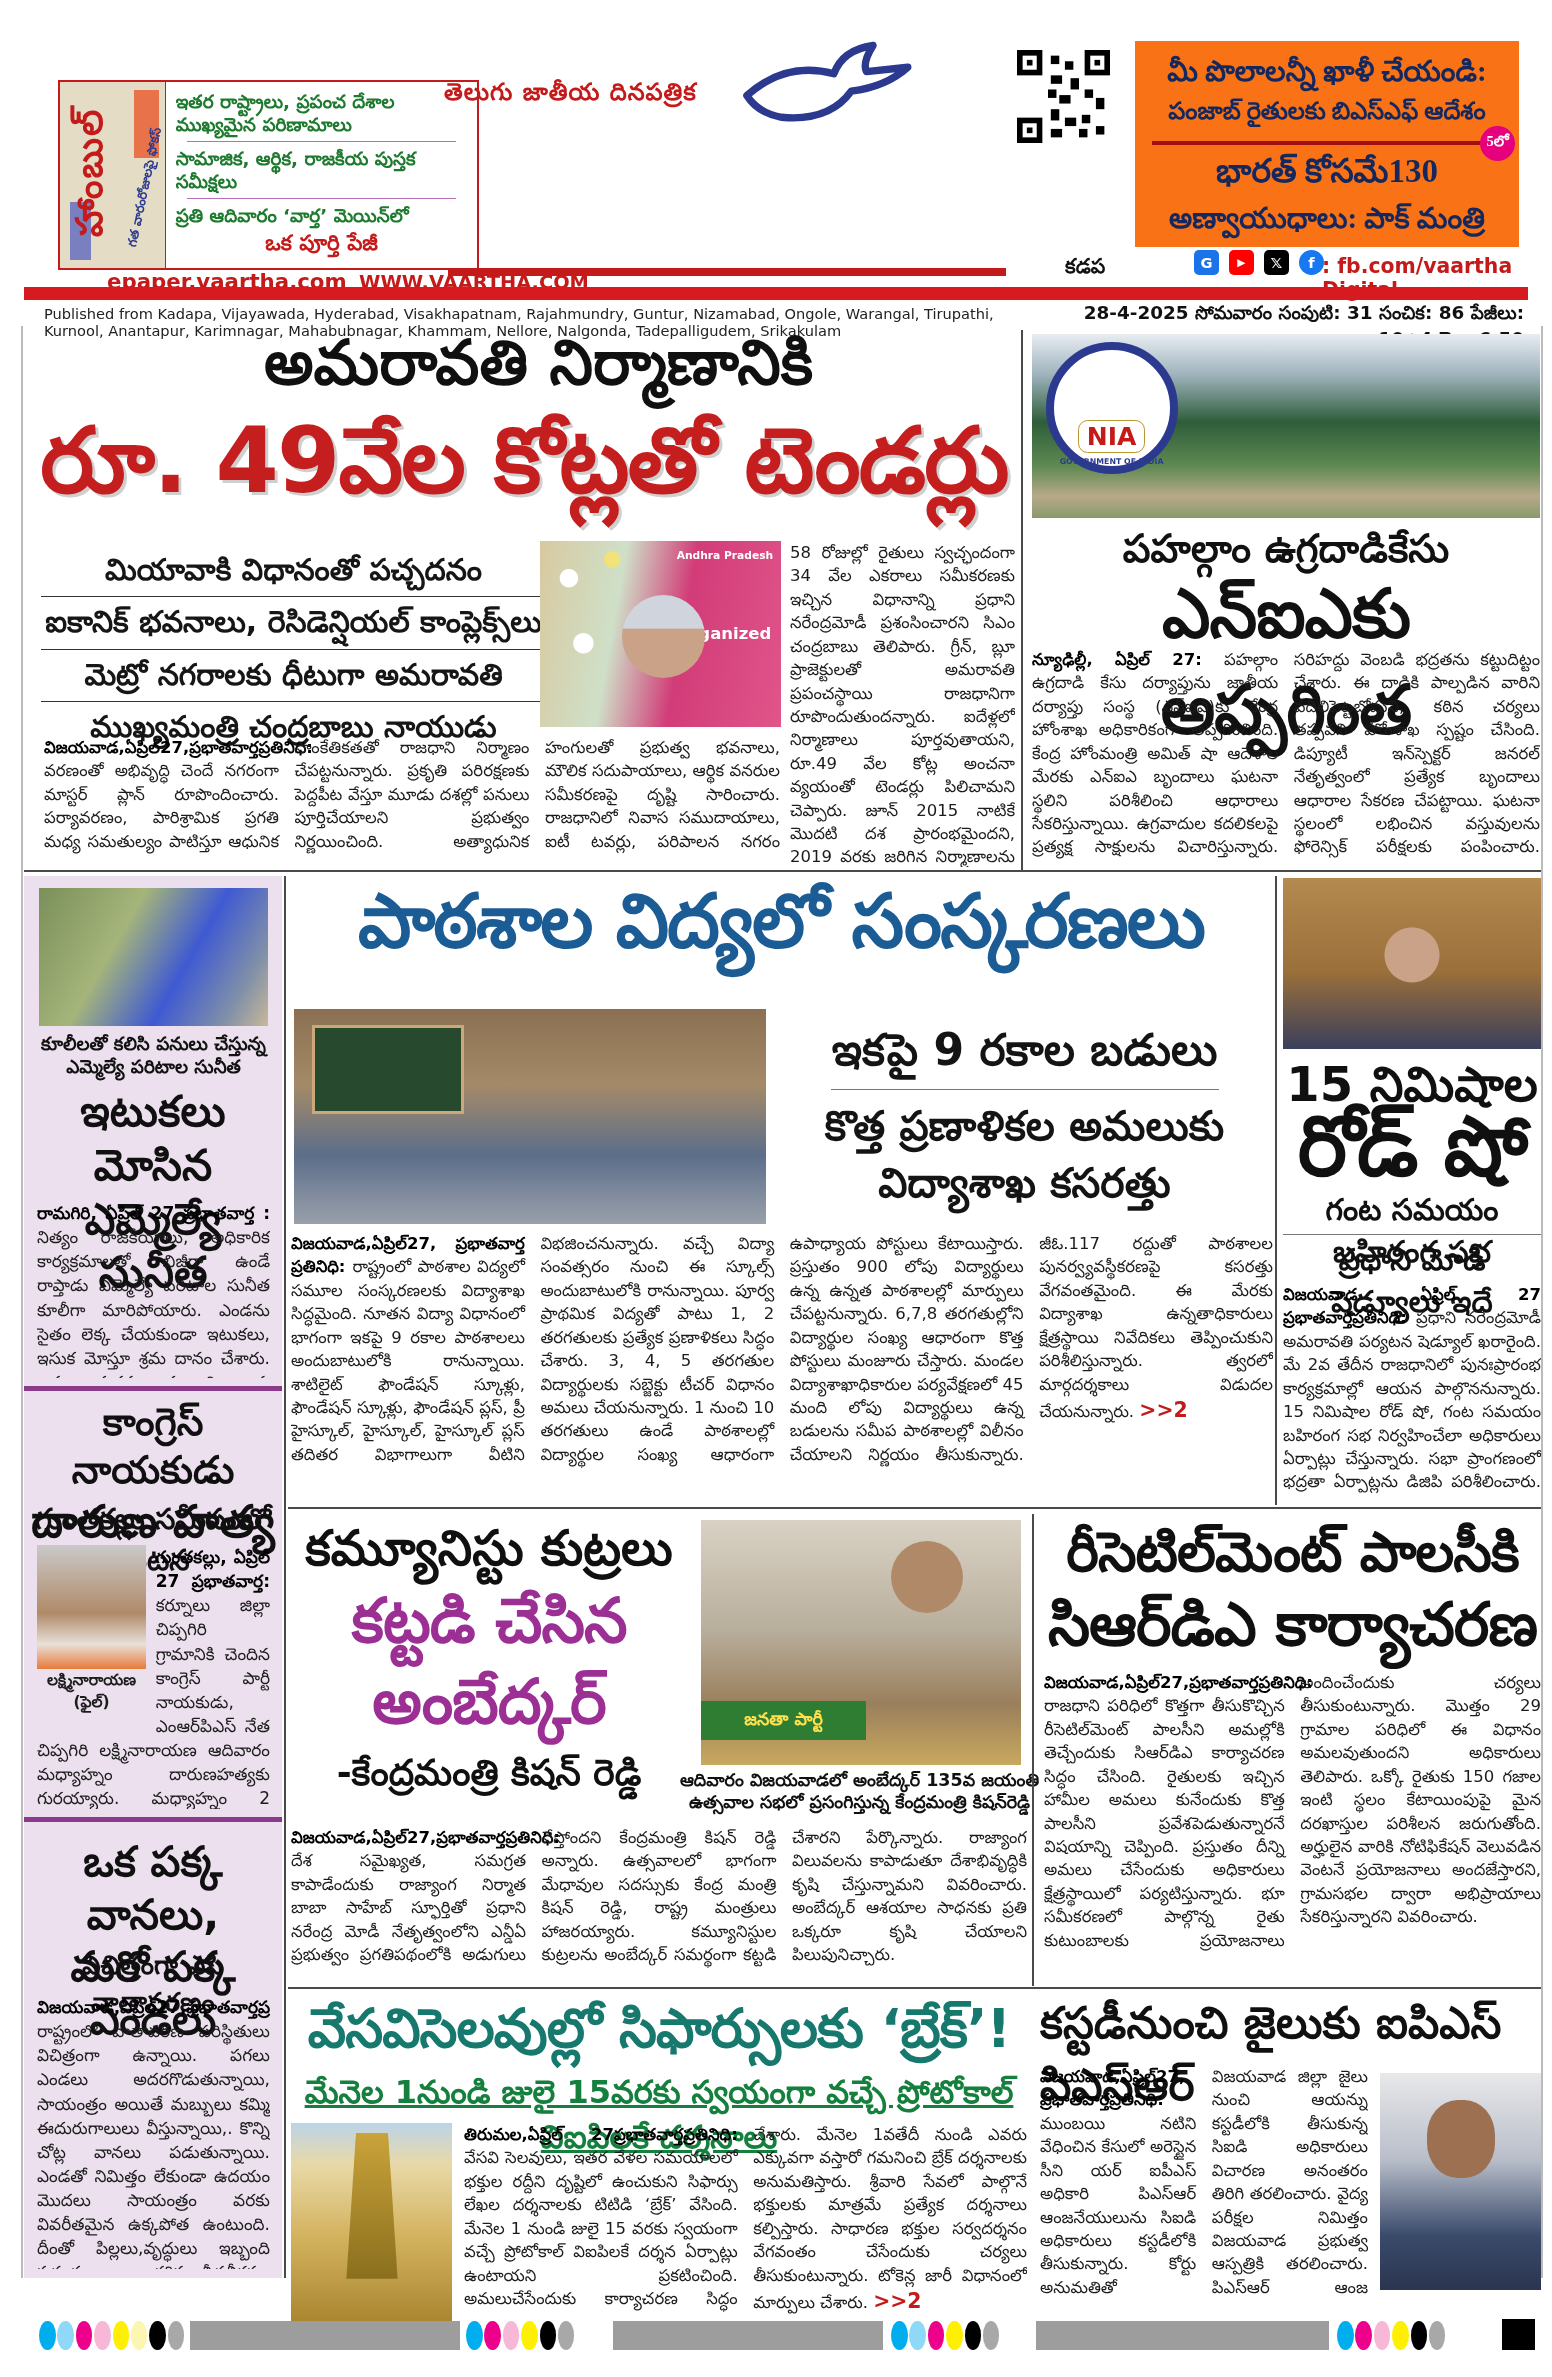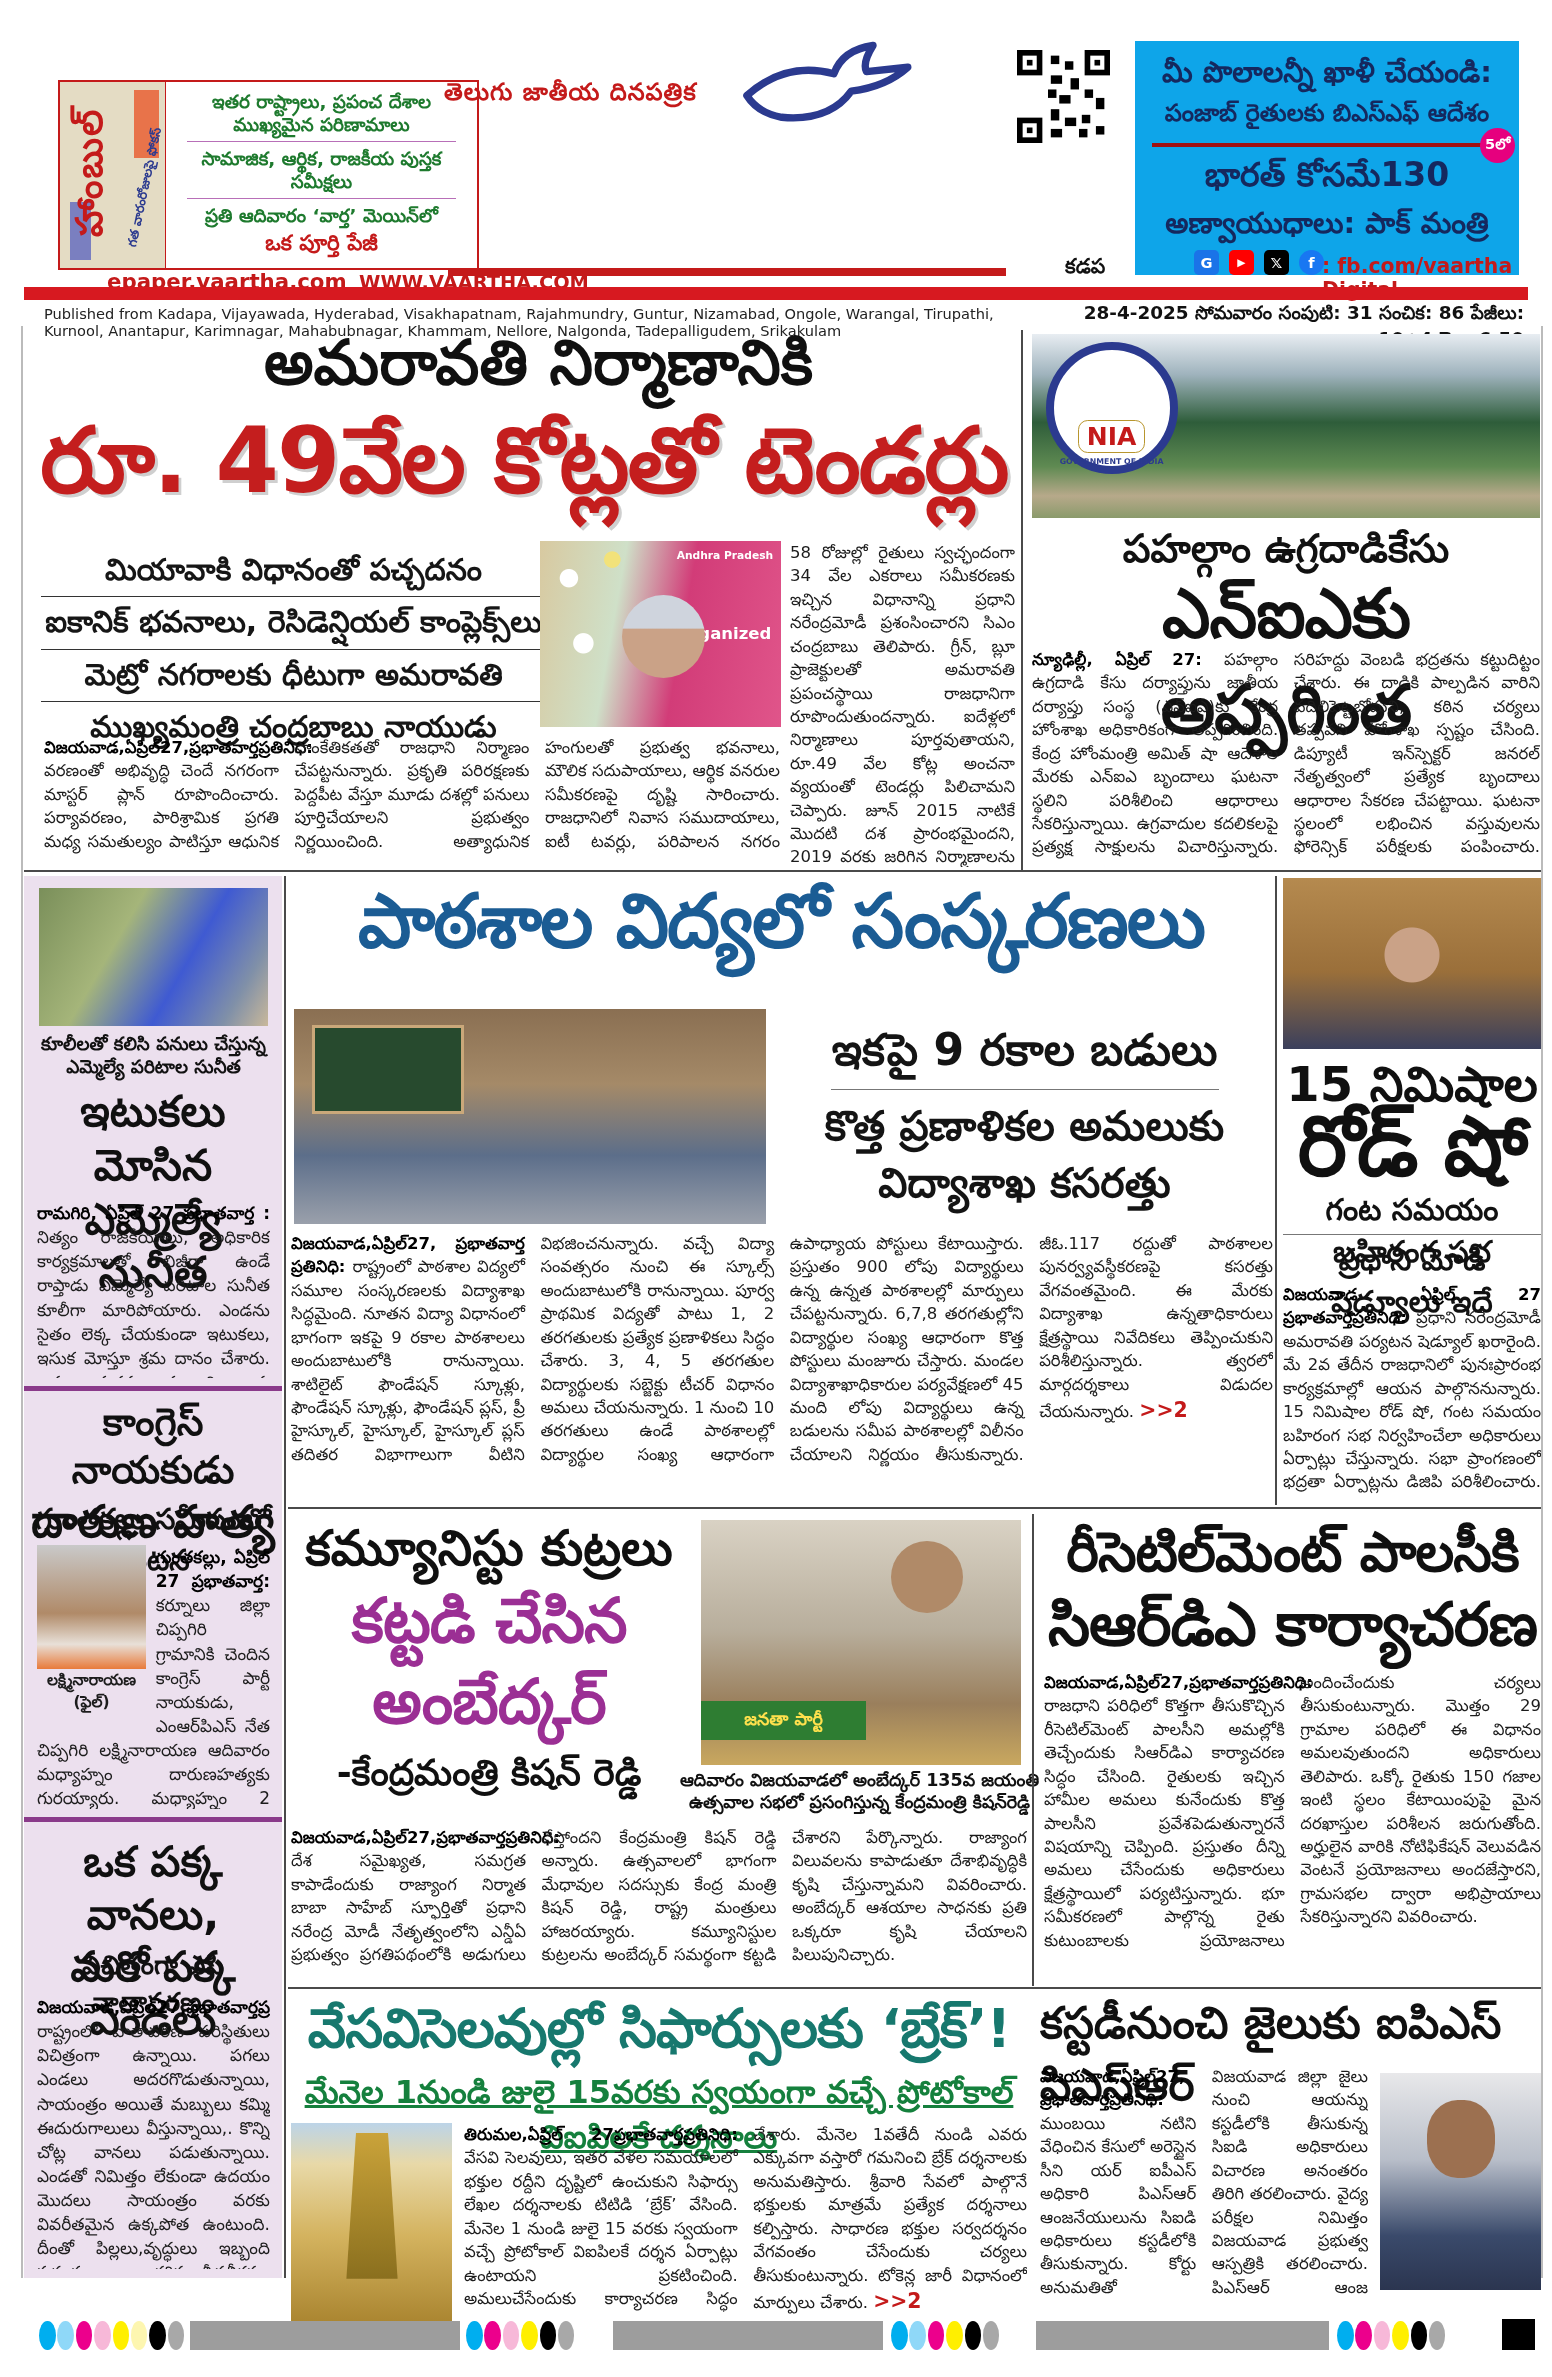--- a/index.html
+++ b/index.html
@@ -17,28 +17,28 @@
   .photo{position:absolute;overflow:hidden;}
   .caption{font-weight:bold;font-size:17.5px;line-height:1.25;text-align:center;color:#111;}
   
   #promo-box{left:58px;top:80px;width:417px;height:186px;border:2.9px solid #c41a1a;display:flex;background:#fff;}
   #promo-brand{width:105px;background:#e4dcc4;position:relative;border-right:1.9px solid #c41a1a;overflow:hidden;}
   #promo-brand .brand{position:absolute;left:7.8px;top:155px;transform:rotate(-90deg);transform-origin:left top;
        color:#c41a1a;font-size:37px;font-weight:bold;letter-spacing:1.9px;white-space:nowrap;}
   #promo-brand .brandnote{position:absolute;left:64px;top:163px;transform:rotate(-78deg);transform-origin:left top;
        color:#2b3a8f;font-size:12.6px;font-weight:bold;white-space:nowrap;}
   #promo-right{flex:1;padding:7.8px 9.7px;display:flex;flex-direction:column;justify-content:space-between;}
-  .promo-line{color:#1e7a2e;font-weight:bold;font-size:18.4px;text-align:center;line-height:1.25;}
+  .promo-line{color:#1e7a2e;font-weight:bold;font-size:18.4px;text-align:left;line-height:1.25;}
   .promo-div{height:1px;background:#b86fb8;margin:1.9px 11.6px;}
   .promo-hl{color:#c41a1a;font-weight:bold;font-size:21.3px;text-align:center;}
   .urltext{color:#c41a1a;font-weight:bold;font-size:21.3px;}
   #tagline{color:#c41a1a;font-weight:bold;font-size:24px;letter-spacing:1px;}
   #logo-text{color:#2b3a8f;font-weight:bold;font-size:163px;line-height:1;letter-spacing:-3.9px;}
   #logo-bar{position:absolute;left:448px;top:268px;width:558px;height:7.8px;background:#c41a1a;}
-  #ad-box{left:1135px;top:41px;width:384px;height:234px;background:#0ea5e9;padding:13.6px 9.7px 0 9.7px;box-sizing:border-box;}
+  #ad-box{left:1135px;top:41px;width:384px;height:206px;background:#f97316;padding:13.6px 9.7px 0 9.7px;box-sizing:border-box;font-family:Liberation Serif, serif;}
   .ad-l1{color:#15285e;font-weight:bold;font-size:29px;text-align:center;}
   .ad-l2{color:#15285e;font-weight:bold;font-size:24px;text-align:center;margin-top:3.9px;}
   .ad-div{position:relative;height:3.9px;background:#a01010;margin:9.7px 7.8px 7.8px 7.8px;}
   .ad-badge{position:absolute;right:-13.6px;top:-15.5px;width:35px;height:35px;border-radius:50%;background:#e6007e;
         color:#fff;font-size:14.6px;font-weight:bold;display:flex;align-items:center;justify-content:center;}
   #redbar{left:24px;top:287px;width:1504px;height:12.6px;background:#d71920;}
   #publine{left:44px;top:305px;width:980px;font-size:14.6px;color:#222;}
   #issueinfo{left:1027px;top:302px;width:497px;font-size:18.4px;font-weight:bold;color:#111;text-align:right;}
   .soc{display:inline-flex;width:25px;height:25px;border-radius:4.9px;align-items:center;justify-content:center;
        color:#fff;font-weight:bold;font-size:14.6px;margin-right:4.9px;vertical-align:middle;}

